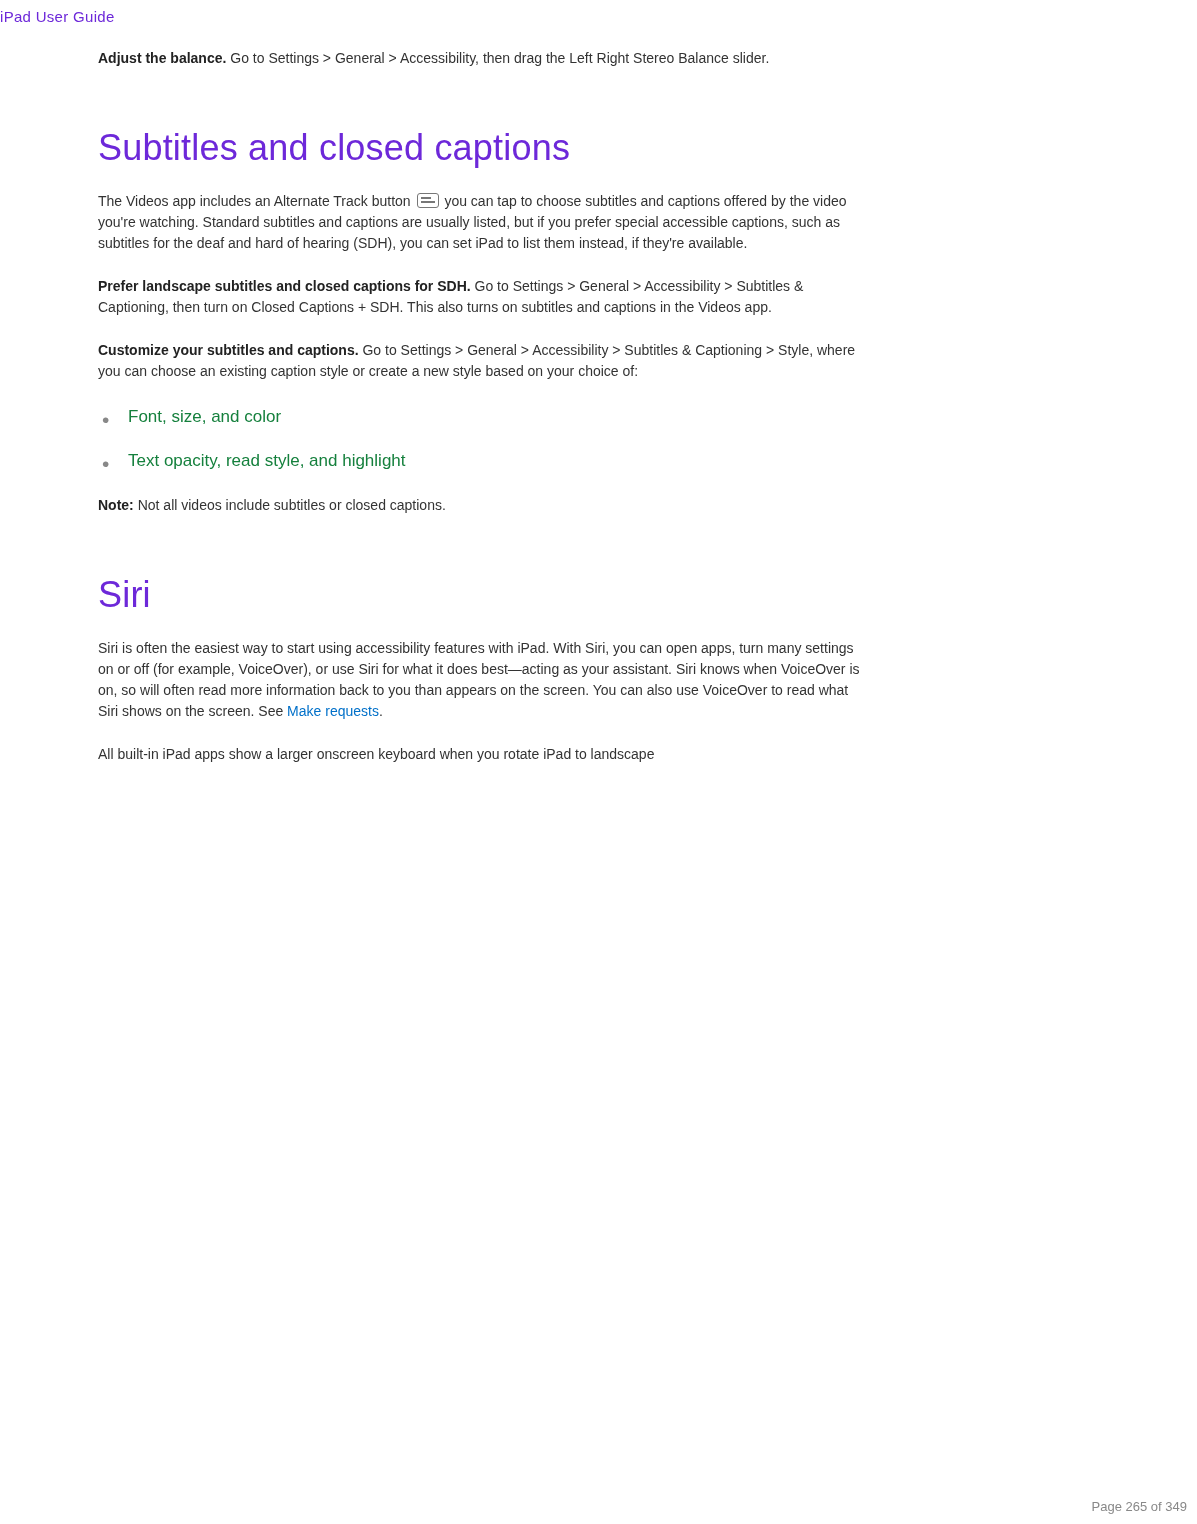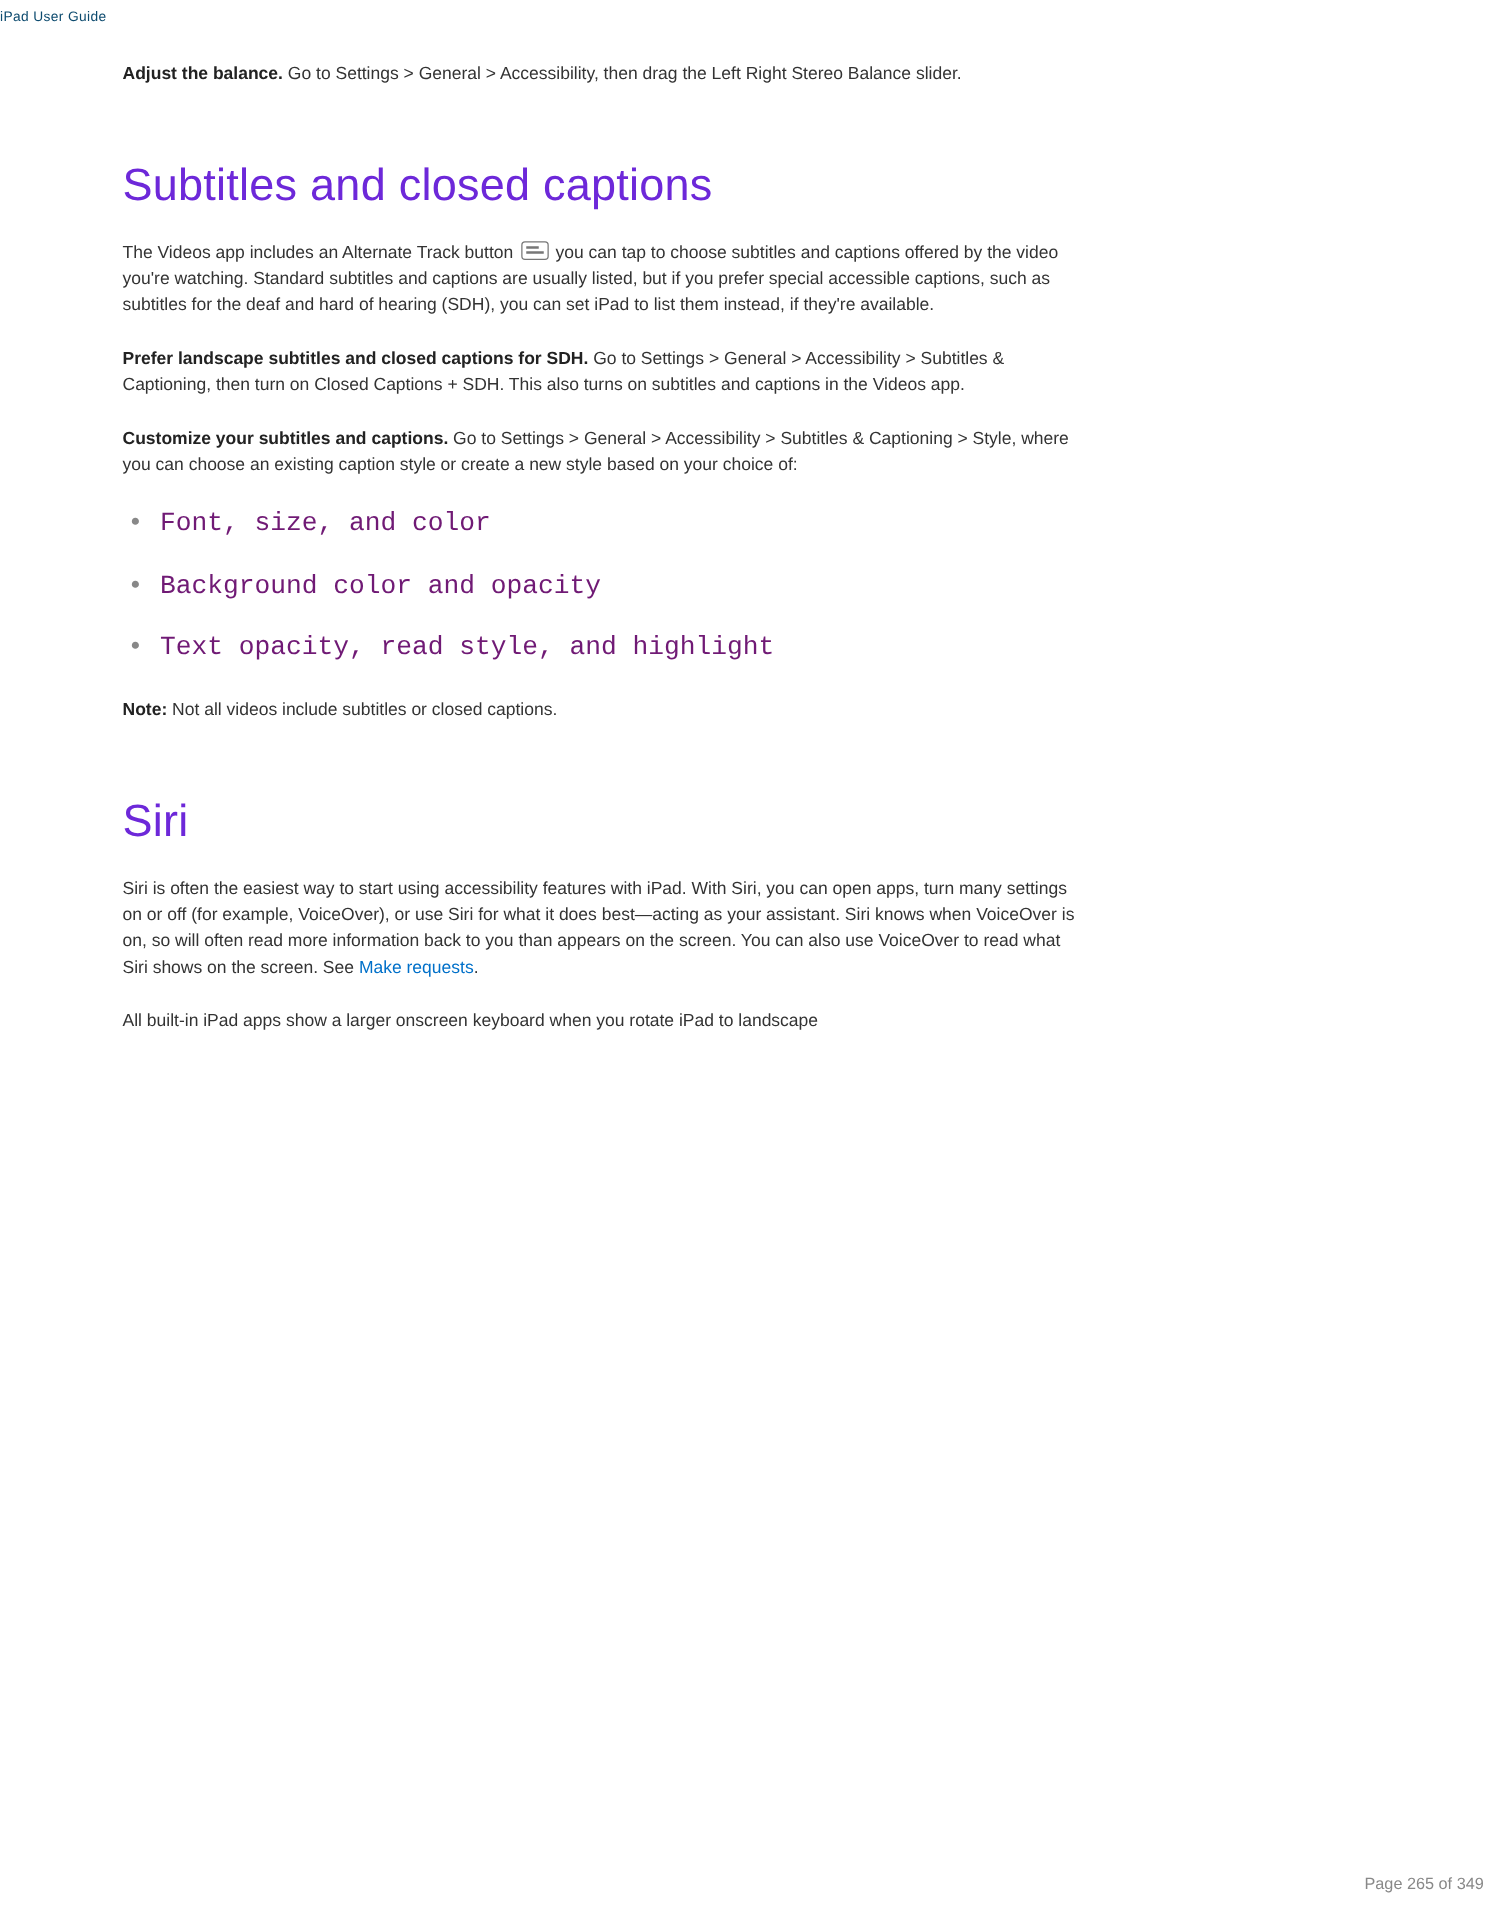--- a/index.html
+++ b/index.html
@@ -13,22 +13,22 @@
       color: #333333;
       width: 1197px;
       height: 1524px;
       position: relative;
       overflow: hidden;
     }
     .header-label {
       position: absolute;
       top: 8px;
       left: 0px;
-      font-size: 11px;
-      color: #0c4a6e;
+      font-size: 15px;
+      color: #6d28d9;
       letter-spacing: 0.3px;
     }
     .content {
       position: absolute;
       left: 98px;
       top: 48px;
       width: 768px;
     }
     .paragraph {
       font-size: 14px;
@@ -75,27 +75,26 @@
       top: 7px;
       width: 14px;
       height: 2px;
       background: #777;
     }
     ul.bullets {
       list-style: none;
       margin-bottom: 22px;
     }
     ul.bullets li {
-      font-size: 21px;
+      font-size: 17px;
       line-height: 1.5;
-      color: #701a75;
+      color: #15803d;
       padding-left: 30px;
       position: relative;
       margin-bottom: 18px;
-      font-family: Liberation Mono, monospace;
     }
     ul.bullets li::before {
       content: "•";
       position: absolute;
       left: 4px;
       top: 0;
       color: #888888;
       font-size: 21px;
     }
     a.link {
@@ -131,21 +130,20 @@
     <span class="bold">Prefer landscape subtitles and closed captions for SDH.</span><span> Go to Settings &gt; General &gt; Accessibility &gt; Subtitles &amp; Captioning, then turn on Closed Captions + SDH. This also turns on subtitles and captions in the Videos app.</span>
   </p>
 
 
   <p class="paragraph">
     <span class="bold">Customize your subtitles and captions.</span><span> Go to Settings &gt; General &gt; Accessibility &gt; Subtitles &amp; Captioning &gt; Style, where you can choose an existing caption style or create a new style based on your choice of:</span>
   </p>
 
   <ul class="bullets">
     <li>Font, size, and color</li>
-    <li>Background color and opacity</li>
     <li>Text opacity, read style, and highlight</li>
   </ul>
 
   <p class="paragraph">
     <span class="bold">Note:</span><span> Not all videos include subtitles or closed captions.</span>
   </p>
 
   <h2 class="section-heading">Siri</h2>
 
   <p class="paragraph">

